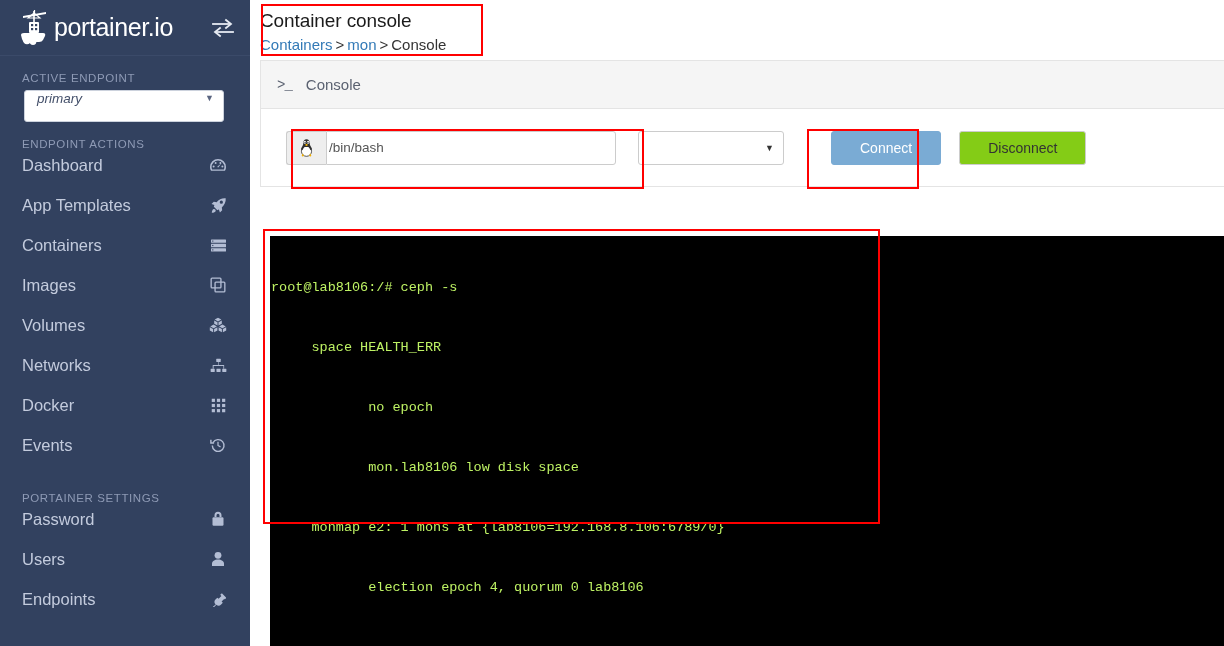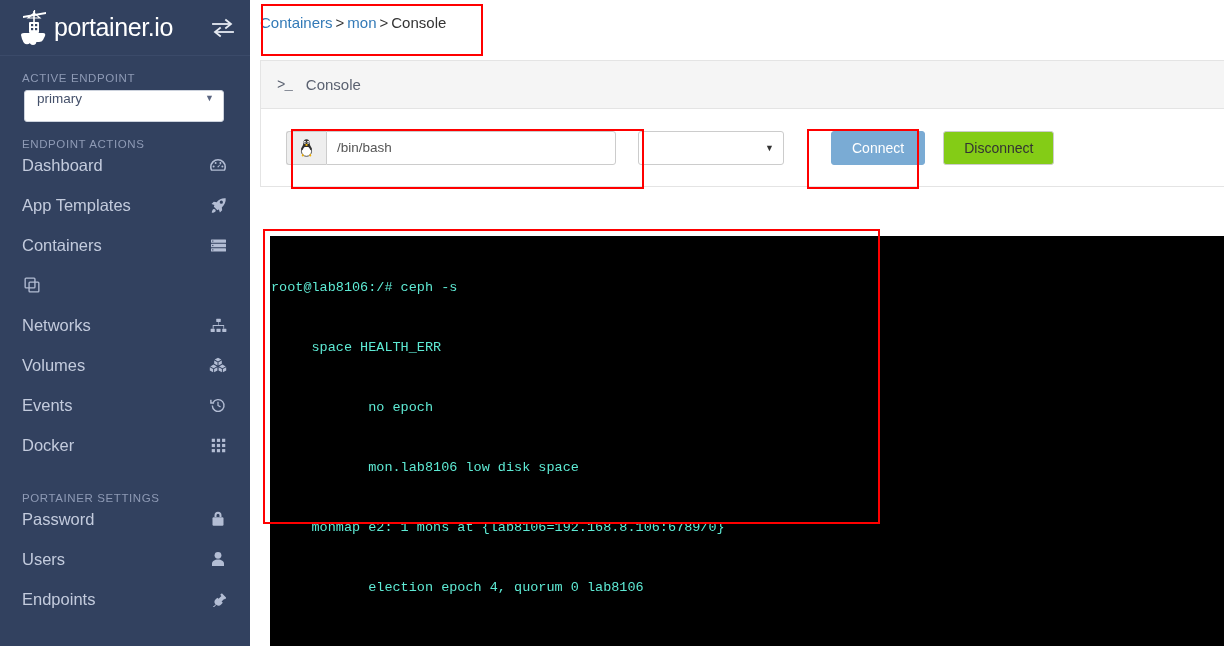--- a/index.html
+++ b/index.html
@@ -49,20 +49,21 @@
   .endpoint-select {
     width: 200px; height: 32px;
     background: #ffffff;
     border: 1px solid #ccd2dd;
     border-radius: 3px;
     display: flex; align-items: center;
     padding: 0 9px 16px 12px;
     font-size: 13.5px;
     color: #44506a;
     position: relative;
+    font-style: italic;
   }
   .endpoint-select .caret {
     margin-left: auto;
     color: #5a6580;
     font-size: 9px;
   }
 
   .nav-item {
     height: 40px;
     display: flex; align-items: flex-start;
@@ -143,21 +144,21 @@
     border-radius: 3px 0 0 3px;
     background: #eeeeee;
     display: flex; align-items: center; justify-content: center;
   }
   .cmd-input {
     flex: 1 1 auto;
     border: 1px solid #ccc;
     border-radius: 0 3px 3px 0;
     font-size: 13.5px;
     color: #555;
-    padding: 0 10px;
+    padding: 0 2px;
     outline: none;
     font-family: "Liberation Sans", sans-serif;
     background: #fff;
   }
   .cmd-input::placeholder { color: #555; opacity: 1; }
 
   .user-select {
     width: 146px; height: 34px;
     margin-left: 22px;
     border: 1px solid #ccc;
@@ -168,21 +169,21 @@
     font-size: 13.5px; color: #555;
   }
   .user-select .caret { margin-left: auto; font-size: 9px; color: #333; }
 
   .btn {
     height: 34px;
     border-radius: 3px;
     font-size: 14px;
     display: inline-flex; align-items: center; justify-content: center;
     cursor: pointer;
-    padding: 0 20px;
+    padding: 0 28px;
     border: 1px solid transparent;
     font-family: "Liberation Sans", sans-serif;
   }
   .btn-connect {
     background: #7aabd4;
     border-color: #7aabd4;
     color: #ffffff;
     min-width: 86px;
     margin-left: 47px;
   }
@@ -195,21 +196,21 @@
   }
 
   
   .terminal {
     position: absolute;
     left: 20px;
     top: 236px;
     right: 0;
     bottom: 0;
     background: #000000;
-    color: #5eead4;
+    color: #bef264;
     font-family: "Liberation Mono", "DejaVu Sans Mono", monospace;
     font-size: 13.5px;
     line-height: 20px;
     padding: 2px 0 16px 1px;
     overflow: hidden;
     white-space: pre;
   }
   .term-line { white-space: pre; }
 
   
@@ -302,37 +303,25 @@
           <rect x="1" y="6.2" width="16" height="3.6" rx="0.6"></rect>
           <rect x="1" y="10.9" width="16" height="3.6" rx="0.6"></rect>
           <rect x="2.3" y="2.7" width="1.2" height="1.2" fill="#32415f"></rect>
           <rect x="2.3" y="7.4" width="1.2" height="1.2" fill="#32415f"></rect>
           <rect x="2.3" y="12.1" width="1.2" height="1.2" fill="#32415f"></rect>
         </svg>
       </span>
     </div>
 
     <div class="nav-item">
+      <span class="nav-label">Images</span>
       <span class="nav-icon">
         <svg viewBox="0 0 18 18" width="16" height="16" fill="none" stroke="#b3bdd4" stroke-width="1.5">
           <rect x="1.3" y="1.3" width="11" height="11" rx="1"></rect>
           <rect x="5.7" y="5.7" width="11" height="11" rx="1"></rect>
-        </svg>
-      </span>
-    </div>
-
-    <div class="nav-item">
-      <span class="nav-label">Networks</span>
-      <span class="nav-icon">
-        <svg viewBox="0 0 18 16" width="17" height="15" fill="#b3bdd4">
-          <rect x="6.6" y="0.8" width="4.8" height="3.4" rx="0.4"></rect>
-          <rect x="0.6" y="11.4" width="4.4" height="3.4" rx="0.4"></rect>
-          <rect x="6.8" y="11.4" width="4.4" height="3.4" rx="0.4"></rect>
-          <rect x="13" y="11.4" width="4.4" height="3.4" rx="0.4"></rect>
-          <path d="M8.7 4.2v3.2H2.8v4h1V8.4h10.4v3H15v-4H9.3V4.2z"></path>
         </svg>
       </span>
     </div>
 
     <div class="nav-item">
       <span class="nav-label">Volumes</span>
       <span class="nav-icon">
         <svg viewBox="0 0 18 16" width="18" height="16" fill="#b3bdd4">
           <path d="M9 0.8 12.3 2.6 9 4.4 5.7 2.6z"></path>
           <path d="M5.2 3.4v3.3L8.5 8.5V5.2z"></path>
@@ -341,26 +330,28 @@
           <path d="M0.8 10.2v3.3l3.3 1.8v-3.3z"></path>
           <path d="M8.4 10.2 5.1 12v3.3l3.3-1.8z"></path>
           <path d="M13.4 7.6 16.7 9.4 13.4 11.2 10.1 9.4z"></path>
           <path d="M9.6 10.2v3.3l3.3 1.8v-3.3z"></path>
           <path d="M17.2 10.2 13.9 12v3.3l3.3-1.8z"></path>
         </svg>
       </span>
     </div>
 
     <div class="nav-item">
-      <span class="nav-label">Events</span>
-      <span class="nav-icon">
-        <svg viewBox="0 0 18 18" width="16" height="16" fill="none" stroke="#b3bdd4" stroke-width="1.6">
-          <path d="M3.4 6.4A6.6 6.6 0 1 1 2.6 9.6"></path>
-          <path d="M1 3.2v3.6h3.6"></path>
-          <path d="M9 5.3v4.2l2.8 1.6" stroke-width="1.4"></path>
+      <span class="nav-label">Networks</span>
+      <span class="nav-icon">
+        <svg viewBox="0 0 18 16" width="17" height="15" fill="#b3bdd4">
+          <rect x="6.6" y="0.8" width="4.8" height="3.4" rx="0.4"></rect>
+          <rect x="0.6" y="11.4" width="4.4" height="3.4" rx="0.4"></rect>
+          <rect x="6.8" y="11.4" width="4.4" height="3.4" rx="0.4"></rect>
+          <rect x="13" y="11.4" width="4.4" height="3.4" rx="0.4"></rect>
+          <path d="M8.7 4.2v3.2H2.8v4h1V8.4h10.4v3H15v-4H9.3V4.2z"></path>
         </svg>
       </span>
     </div>
 
     <div class="nav-item">
       <span class="nav-label">Docker</span>
       <span class="nav-icon">
         <svg viewBox="0 0 16 16" width="15" height="15" fill="#b3bdd4">
           <rect x="0.8" y="0.8" width="3.4" height="3.4"></rect>
             <rect x="6.3" y="0.8" width="3.4" height="3.4"></rect>
@@ -368,20 +359,31 @@
           <rect x="0.8" y="6.3" width="3.4" height="3.4"></rect>
             <rect x="6.3" y="6.3" width="3.4" height="3.4"></rect>
             <rect x="11.8" y="6.3" width="3.4" height="3.4"></rect>
           <rect x="0.8" y="11.8" width="3.4" height="3.4"></rect>
             <rect x="6.3" y="11.8" width="3.4" height="3.4"></rect>
             <rect x="11.8" y="11.8" width="3.4" height="3.4"></rect>
         </svg>
       </span>
     </div>
 
+    <div class="nav-item">
+      <span class="nav-label">Events</span>
+      <span class="nav-icon">
+        <svg viewBox="0 0 18 18" width="16" height="16" fill="none" stroke="#b3bdd4" stroke-width="1.6">
+          <path d="M3.4 6.4A6.6 6.6 0 1 1 2.6 9.6"></path>
+          <path d="M1 3.2v3.6h3.6"></path>
+          <path d="M9 5.3v4.2l2.8 1.6" stroke-width="1.4"></path>
+        </svg>
+      </span>
+    </div>
+
     <div class="side-heading">PORTAINER SETTINGS</div>
 
     <div class="nav-item">
       <span class="nav-label">Password</span>
       <span class="nav-icon">
         <svg viewBox="0 0 14 16" width="14" height="16" fill="#b3bdd4">
           <path d="M7 0.8a3.5 3.5 0 0 0-3.5 3.5V6h2V4.3a1.5 1.5 0 0 1 3 0V6h2V4.3A3.5 3.5 0 0 0 7 .8z"></path>
           <rect x="1.5" y="6.2" width="11" height="8.6" rx="1.2"></rect>
         </svg>
       </span>
@@ -404,20 +406,21 @@
           <path d="M11.6 1.2 9.8 3l1.3 1.3-3 3L6.8 6 5 7.8a3.9 3.9 0 0 0 0 5.5l-3 2.5 1.1.5 2.6-2.6a3.9 3.9 0 0 0 5.1-.4l1.8-1.8-1.3-1.3 3-3L14.6 8l1.8-1.8z"></path>
         </svg>
       </span>
     </div>
 
   </div>
 
   <div class="main">
 
     <div class="page-header">
+      <div class="page-title">Container console</div>
       <div class="breadcrumb">
         <a>Containers</a><span class="sep">&gt;</span><a>mon</a><span class="sep">&gt;</span><span>Console</span>
       </div>
     </div>
 
     <div class="content-panel">
 
       <div class="panel-heading">
         <span class="term-icon">&gt;_</span>
         <span>Console</span>

